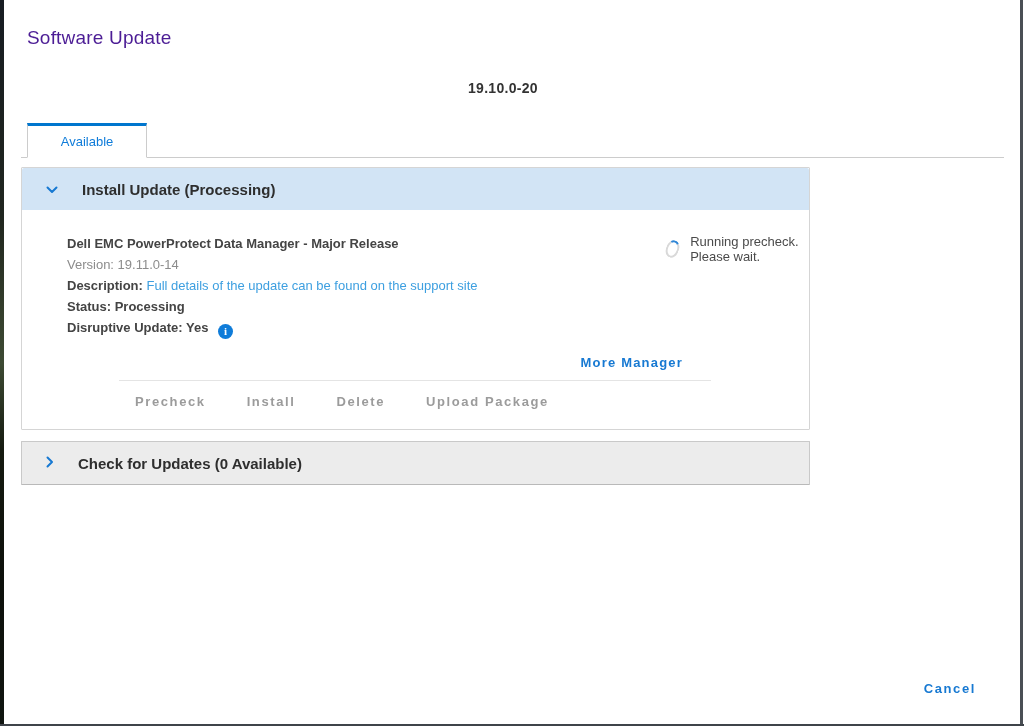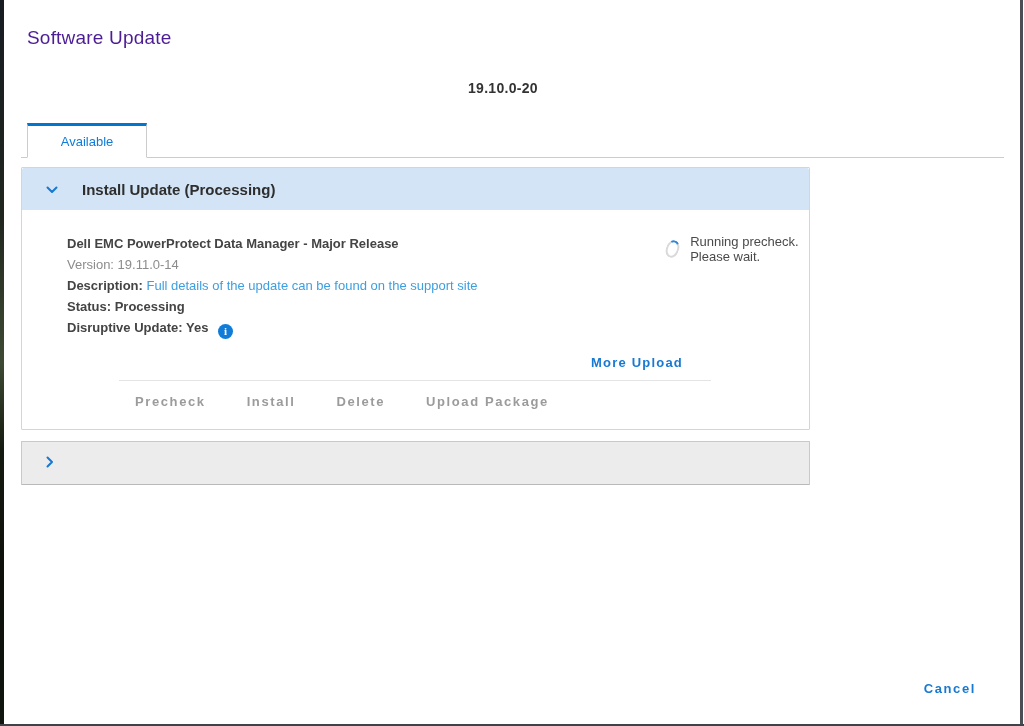--- a/index.html
+++ b/index.html
@@ -174,37 +174,38 @@
         <span class="bold-line">Disruptive Update: Yes</span>
         <span class="info-icon">i</span>
       </div>
 
       <div class="progress">
         <div class="spinner"></div>
         <span class="progress-text">Running precheck. Please wait.</span>
       </div>
 
       <div class="more-details-row">
-        <a class="more-details">More Upload</a>
+        <a class="more-details">More Manager</a>
       </div>
 
       <div class="body-sep"></div>
 
       <div class="actions-row">
         <button class="action-btn">Precheck</button>
         <button class="action-btn">Install</button>
         <button class="action-btn">Delete</button>
         <button class="action-btn">Upload Package</button>
       </div>
     </div>
   </div>
 
   <div class="panel panel-collapsed">
     <span class="chev">
       <svg width="8" height="12" viewBox="0 0 8 12">
           <polyline points="1.5,1.5 6,6 1.5,10.5" fill="none" stroke="#1779d2" stroke-width="2" stroke-linecap="round" stroke-linejoin="round"></polyline>
         </svg>
     </span>
+    <span class="hdr-label">Check for Updates (0 Available)</span>
   </div>
 
   <a class="cancel-link">Cancel</a>
 
 </div>
 
 </body></html>

